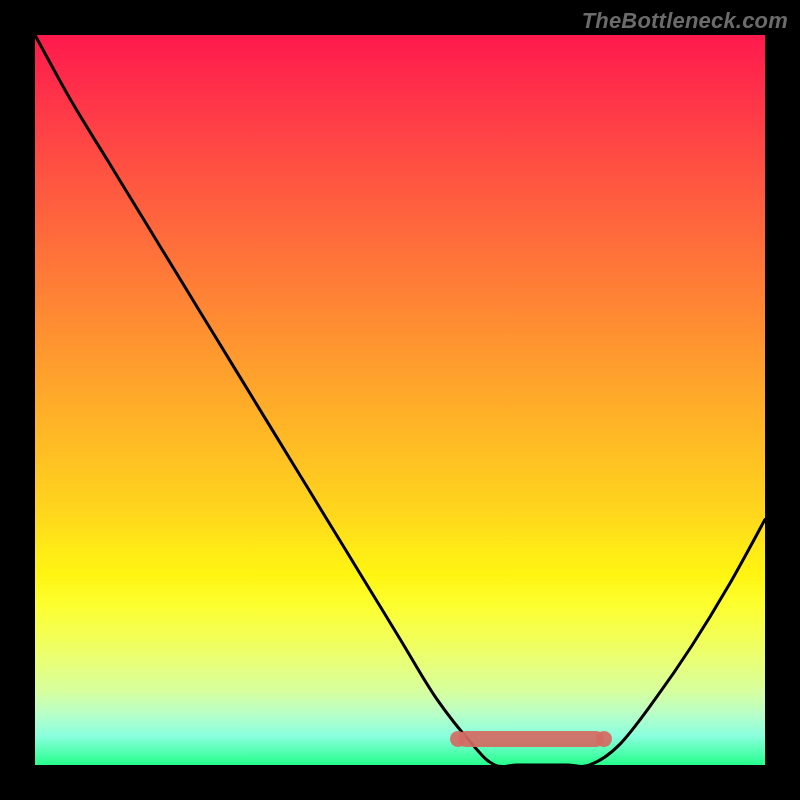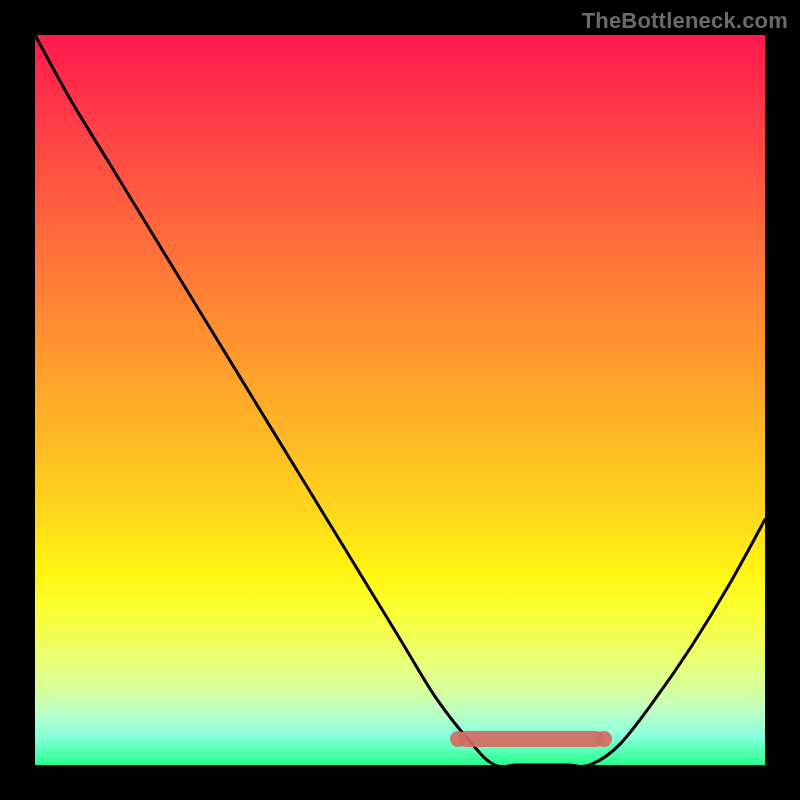--- a/index.html
+++ b/index.html
@@ -8,20 +8,21 @@
     width: 800px;
     height: 800px;
     background: #000;
     overflow: hidden;
   }
   .chart-container {
     position: relative;
     width: 800px;
     height: 583px;
     background: #000;
+    font-style: italic;
   }
   .plot-area {
     position: absolute;
     left: 35px;
     top: 35px;
     width: 730px;
     height: 730px;
     background: linear-gradient(to bottom,
       #ff1a4d 0%,
       #ff2b4a 6%,

